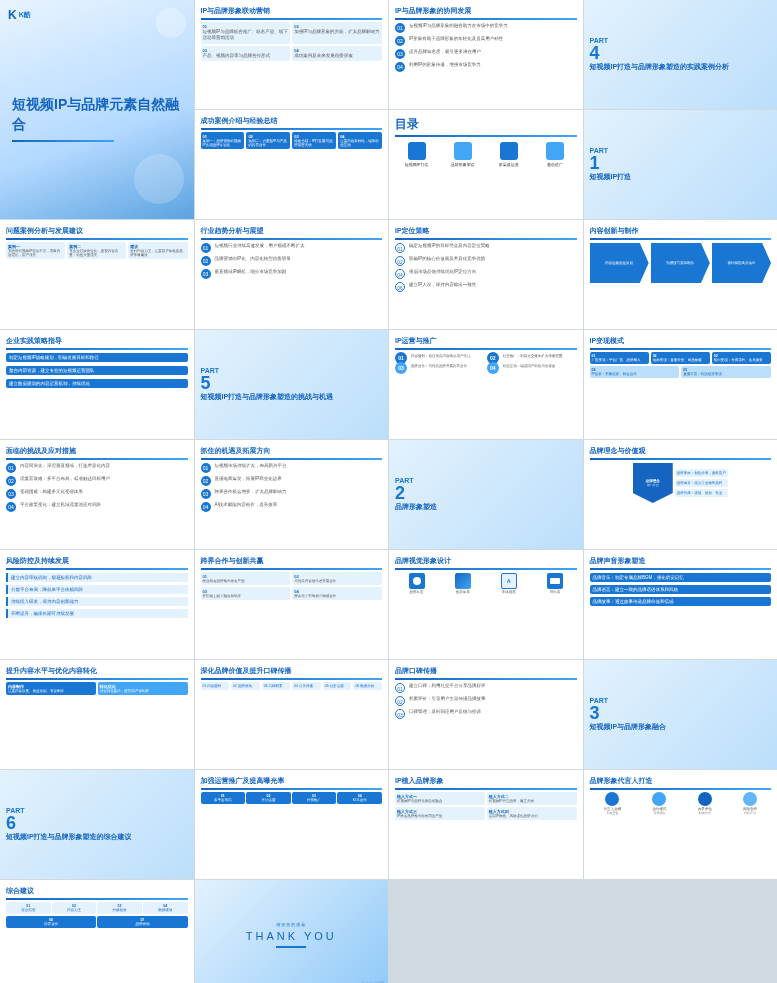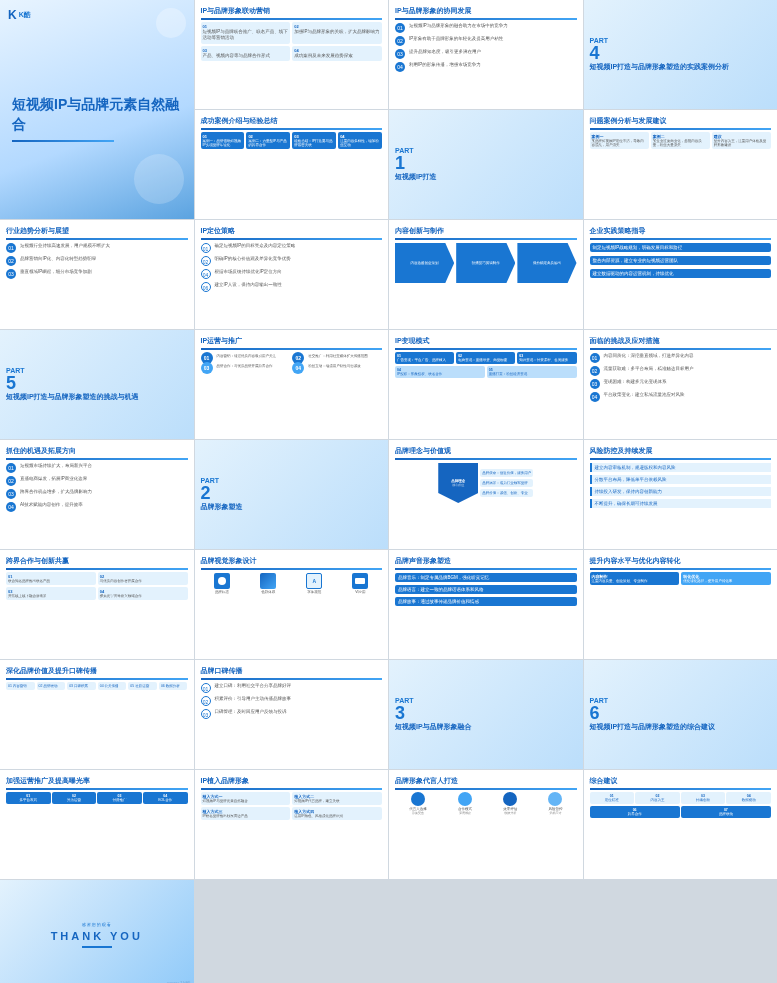--- a/index.html
+++ b/index.html
@@ -241,20 +241,42 @@
         <div style="font-size:4px; font-weight:bold;">03</div>
         <div style="font-size:3.5px;">经验总结：IP打造要与品牌紧密关联</div>
       </div>
       <div style="background:#1976d2; padding:2px; border-radius:2px; color:white;">
         <div style="font-size:4px; font-weight:bold;">04</div>
         <div style="font-size:3.5px;">注重内容多样性，增加粉丝互动</div>
       </div>
     </div>
   </div>
 
+  <div class="cell" style="display:flex; flex-direction:column;">
+    <div style="font-size:12px; font-weight:900; color:#1565c0;">目录</div>
+    <div class="blue-strip"></div>
+    <div style="display:flex; gap:3px; margin-top:3px; flex-wrap:wrap;">
+      <div style="text-align:center; flex:1;">
+        <div style="width:18px; height:18px; background:#1976d2; border-radius:3px; margin:0 auto 2px;"></div>
+        <div style="font-size:4px; color:#333;">短视频IP打造</div>
+      </div>
+      <div style="text-align:center; flex:1;">
+        <div style="width:18px; height:18px; background:#42a5f5; border-radius:3px; margin:0 auto 2px;"></div>
+        <div style="font-size:4px; color:#333;">品牌形象塑造</div>
+      </div>
+      <div style="text-align:center; flex:1;">
+        <div style="width:18px; height:18px; background:#1976d2; border-radius:3px; margin:0 auto 2px;"></div>
+        <div style="font-size:4px; color:#333;">多渠道运营</div>
+      </div>
+      <div style="text-align:center; flex:1;">
+        <div style="width:18px; height:18px; background:#42a5f5; border-radius:3px; margin:0 auto 2px;"></div>
+        <div style="font-size:4px; color:#333;">整合推广</div>
+      </div>
+    </div>
+  </div>
 
   <div class="cell cell-light-blue" style="display:flex; flex-direction:column; justify-content:center;">
     <div class="part-label">PART</div>
     <div class="part-num">1</div>
     <div class="part-title">短视频IP打造</div>
   </div>
 
   <div class="cell">
     <div class="section-label">问题案例分析与发展建议</div>
     <div class="blue-strip"></div>
@@ -689,18 +711,18 @@
         <div style="font-weight:bold;">06</div>跨界合作
       </div>
       <div style="background:#1976d2; border-radius:2px; padding:2px; font-size:3.5px; color:white; flex:1; min-width:35px; text-align:center;">
         <div style="font-weight:bold;">07</div>品牌联动
       </div>
     </div>
   </div>
 
   <div class="cell" style="background:linear-gradient(135deg, #e3f2fd 0%, #bbdefb 50%, #90caf9 100%); display:flex; flex-direction:column; align-items:center; justify-content:center;">
     <div style="font-size:4px; color:#1976d2; letter-spacing:1px; margin-bottom:3px;">感谢您的观看</div>
-    <div style="font-size:11px; font-weight:700; color:#1565c0; letter-spacing:3px;">THANK YOU</div>
+    <div style="font-size:11px; font-weight:400; color:#1565c0; letter-spacing:3px;">THANK YOU</div>
     <div style="width:30px; height:2px; background:#1976d2; margin-top:4px;"></div>
     <div class="watermark">www.1k酷</div>
   </div>
 
 </div>
 
 </body></html>

